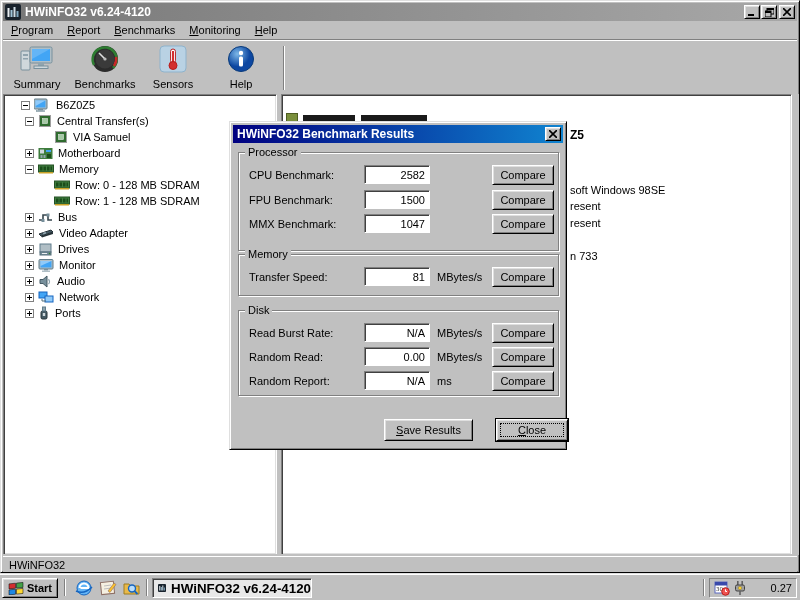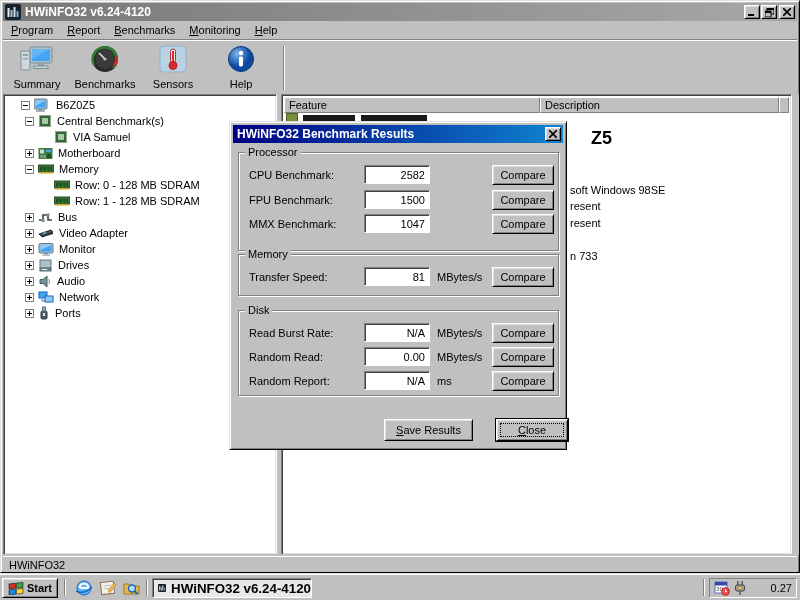--- a/index.html
+++ b/index.html
@@ -46,21 +46,21 @@
   .no-exp { width:13px; flex:0 0 auto; }
   .tree-row svg { margin-right:5px; flex:0 0 auto; }
 
   .list-header { position:absolute; left:2px; top:2px; right:2px; height:16px; display:flex; }
   .hdr-cell { border:1px solid; border-color:#fff #808080 #808080 #fff; background:#c0c0c0; padding:1px 4px; height:16px; overflow:hidden; white-space:nowrap; }
   .clip-row { position:absolute; left:4px; top:18px; height:9px; overflow:hidden; display:flex; align-items:flex-start; }
   .clip-ico { width:12px; height:12px; background:#7a8f3c; border:1px solid #4e5d22; margin-right:5px; }
   .dash { height:12px; background:#1a1a1a; margin-right:6px; margin-top:2px; }
 
   .frag { position:absolute; white-space:nowrap; }
-  .frag-h { font-weight:bold; font-size:18px;margin-left:21px; }
+  .frag-h { font-weight:bold; font-size:12px; }
 
   .statusbar { position:absolute; left:2px; right:2px; top:555px; height:16px; background:#c0c0c0; border-top:1px solid #fff; box-shadow: 0 -2px 0 #c0c0c0; padding:2px 6px; }
 
   
   .dialog { position:absolute; left:229px; top:121px; width:338px; height:329px; z-index:10; }
   .dlg-title { position:absolute; left:3px; right:3px; top:3px; height:18px;
     background: linear-gradient(90deg,#000080,#1084d0); color:#fff; font-weight:bold; font-size:12px;
     display:flex; align-items:center; padding-left:4px; }
   .dlg-close { position:absolute; right:2px; top:2px; width:16px; height:14px; display:flex; align-items:center; justify-content:center; }
   .group { position:absolute; left:8px; width:321px; border:1px solid #808080; box-shadow: inset 1px 1px 0 #fff, 1px 1px 0 #fff; }
@@ -193,21 +193,21 @@
         </svg>
         <span>B6Z0Z5</span>
       </div>
       <div class="tree-row lv1">
         <span class="expander"></span>
         <svg width="14" height="14" viewBox="0 0 14 14">
           <rect x="1" y="1" width="12" height="12" fill="#9e9e9e"></rect>
           <rect x="2" y="2" width="10" height="10" fill="#2f6b2f"></rect>
           <rect x="4.5" y="4.5" width="5" height="5" fill="#a5c9a5" stroke="#dfe8df" stroke-width="0.6"></rect>
         </svg>
-        <span>Central Benchmark(s)</span>
+        <span>Central Transfer(s)</span>
       </div>
       <div class="tree-row lv2">
         <span class="no-exp"></span>
         <svg width="14" height="14" viewBox="0 0 14 14">
           <rect x="1" y="1" width="12" height="12" fill="#9e9e9e"></rect>
           <rect x="2" y="2" width="10" height="10" fill="#2f6b2f"></rect>
           <rect x="4.5" y="4.5" width="5" height="5" fill="#a5c9a5" stroke="#dfe8df" stroke-width="0.6"></rect>
         </svg>
         <span>VIA Samuel</span>
       </div>
@@ -273,41 +273,41 @@
         <span class="expander plus"></span>
         <svg width="16" height="12" viewBox="0 0 16 12">
           <path d="M1 7 L13 3 L15 5 L3 9 Z" fill="#455a64" stroke="#263238"></path>
           <path d="M3 9 L15 5 L15 7 L4 10.5 Z" fill="#263238"></path>
           <rect x="5" y="5.4" width="3" height="1.6" fill="#90a4ae" transform="rotate(-17 6.5 6)"></rect>
         </svg>
         <span>Video Adapter</span>
       </div>
       <div class="tree-row lv1">
         <span class="expander plus"></span>
+        <svg width="15" height="13" viewBox="0 0 15 13">
+          <rect x="2" y="1" width="11" height="8" fill="#b0bec5" stroke="#607d8b"></rect>
+          <rect x="2" y="9" width="11" height="3" fill="#78909c" stroke="#546e7a"></rect>
+          <rect x="4" y="10" width="5" height="1" fill="#eceff1"></rect>
+          <circle cx="11.5" cy="10.5" r="0.8" fill="#2e7d32"></circle>
+        </svg>
+        <span>Drives</span>
+      </div>
+      <div class="tree-row lv1">
+        <span class="expander plus"></span>
         <svg width="16" height="13" viewBox="0 0 16 13">
           <rect x="1" y="0.5" width="14" height="9.5" rx="1" fill="#b0bec5" stroke="#607d8b"></rect>
           <rect x="2.5" y="2" width="11" height="6.5" fill="#42a5f5"></rect>
           <path d="M2.5 2 L13.5 2 L2.5 7 Z" fill="#90caf9"></path>
           <rect x="6" y="10" width="4" height="1.5" fill="#78909c"></rect>
             <rect x="4" y="11.5" width="8" height="1.5" fill="#b0bec5"></rect>
         </svg>
         <span>Monitor</span>
       </div>
       <div class="tree-row lv1">
         <span class="expander plus"></span>
-        <svg width="15" height="13" viewBox="0 0 15 13">
-          <rect x="2" y="1" width="11" height="8" fill="#b0bec5" stroke="#607d8b"></rect>
-          <rect x="2" y="9" width="11" height="3" fill="#78909c" stroke="#546e7a"></rect>
-          <rect x="4" y="10" width="5" height="1" fill="#eceff1"></rect>
-          <circle cx="11.5" cy="10.5" r="0.8" fill="#2e7d32"></circle>
-        </svg>
-        <span>Drives</span>
-      </div>
-      <div class="tree-row lv1">
-        <span class="expander plus"></span>
         <svg width="14" height="13" viewBox="0 0 14 13">
           <path d="M2 4.5 L5 4.5 L9 1 L9 12 L5 8.5 L2 8.5 Z" fill="#78909c" stroke="#455a64"></path>
           <path d="M10.5 4 A4 4 0 0 1 10.5 9" fill="none" stroke="#90a4ae" stroke-width="1.2"></path>
         </svg>
         <span>Audio</span>
       </div>
       <div class="tree-row lv1">
         <span class="expander plus"></span>
         <svg width="16" height="13" viewBox="0 0 16 13">
           <rect x="1" y="1" width="8" height="6" fill="#42a5f5" stroke="#1565c0"></rect>
@@ -324,25 +324,20 @@
           <rect x="4.8" y="7" width="2.4" height="3" fill="#cfd8dc"></rect>
         </svg>
         <span>Ports</span>
       </div>
     </div>
   </div>
 
   <div class="splitter"></div>
 
   <div class="list-pane sunken2">
-    <div class="list-header">
-      <div class="hdr-cell" style="width:257px">Feature</div>
-      <div class="hdr-cell" style="width:240px">Description</div>
-      <div class="hdr-cell" style="flex:1"></div>
-    </div>
     <div class="clip-row">
       <span class="clip-ico"></span>
       <span class="dash" style="width:52px"></span>
       <span class="dash" style="width:66px"></span>
     </div>
     <span class="frag frag-h" style="left:288px; top:33px">Z5</span>
     <span class="frag" style="left:288px; top:89px">soft Windows 98SE</span>
     <span class="frag" style="left:288px; top:105px">resent</span>
     <span class="frag" style="left:288px; top:122px">resent</span>
     <span class="frag" style="left:288px; top:155px">n 733</span>

